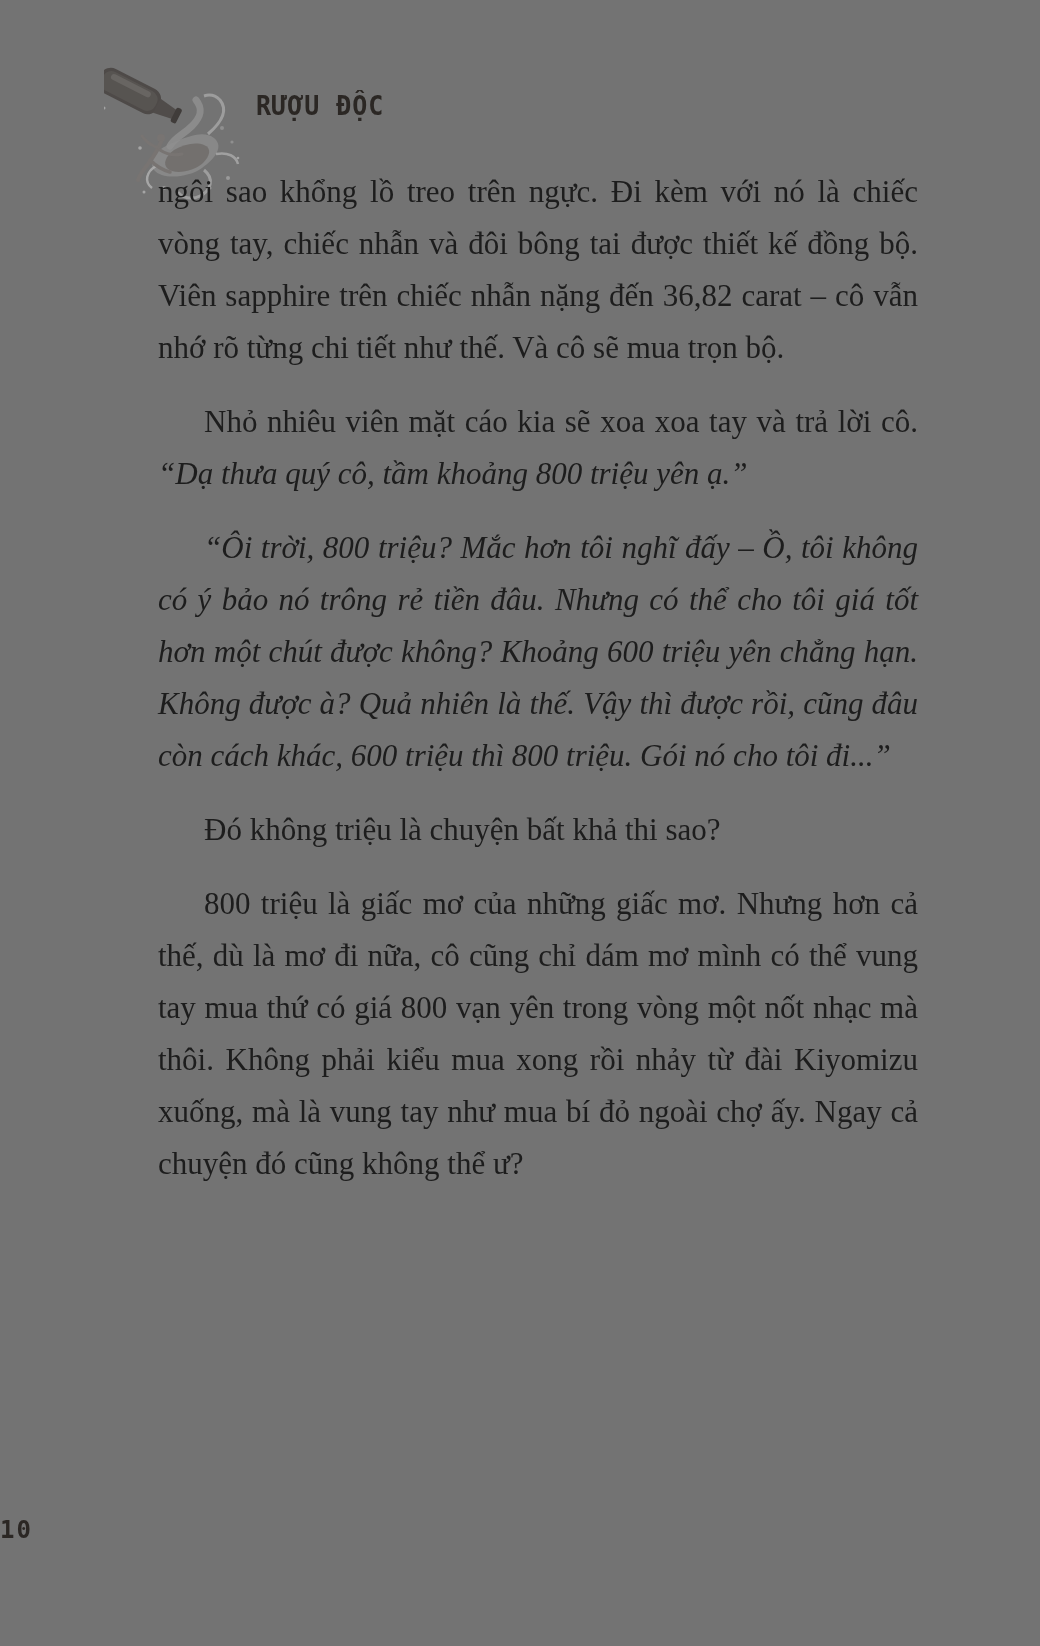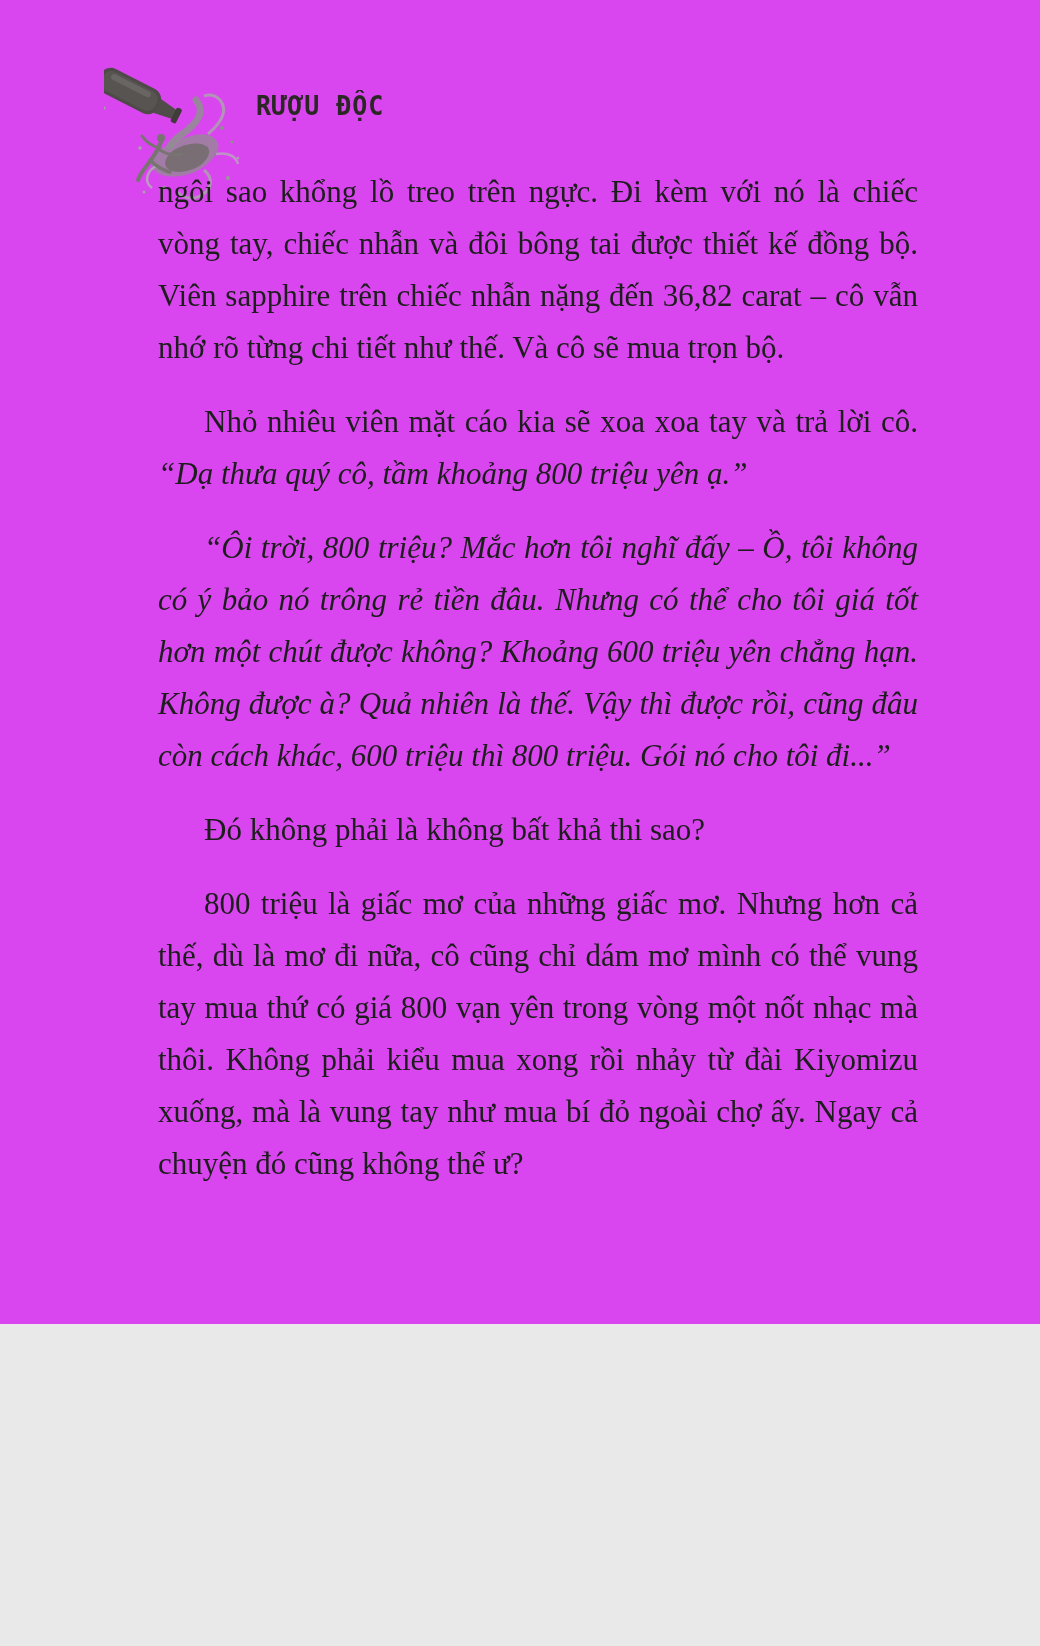--- a/index.html
+++ b/index.html
@@ -1,19 +1,19 @@
 <!DOCTYPE html>
 <html><head>
 <meta charset="utf-8">
 <style>
   html,body{margin:0;padding:0;background:#e9e9e9;}
   .page{
     position:relative;
-    width:1040px;height:1324px;
-    background:#d946ef;
+    width:1040px;height:1646px;
+    background:#737373;
     margin:0 auto;
     overflow:hidden;
     font-family:"Liberation Serif", serif;
     color:#1d1d1d;
   }
   
   .header-illustration{
     position:absolute;left:104px;top:38px;
     width:152px;height:172px;
   }
@@ -101,21 +101,21 @@
 
   <div class="page-body">
 
     <p class="para no-indent"><span>ngôi sao khổng lồ treo trên ngực. Đi kèm với nó là chiếc vòng tay, chiếc nhẫn và đôi bông tai được thiết kế đồng bộ. Viên sapphire trên chiếc nhẫn nặng đến 36,82 carat – cô vẫn nhớ rõ từng chi tiết như thế. Và cô sẽ mua trọn bộ.</span></p>
 
 
     <p class="para"><span>Nhỏ nhiêu viên mặt cáo kia sẽ xoa xoa tay và trả lời cô. </span><span class="italic">“Dạ thưa quý cô, tầm khoảng 800 triệu yên ạ.”</span></p>
 
     <p class="para italic"><span>“Ôi trời, 800 triệu? Mắc hơn tôi nghĩ đấy – Ồ, tôi không có ý bảo nó trông rẻ tiền đâu. Nhưng có thể cho tôi giá tốt hơn một chút được không? Khoảng 600 triệu yên chẳng hạn. Không được à? Quả nhiên là thế. Vậy thì được rồi, cũng đâu còn cách khác, 600 triệu thì 800 triệu. Gói nó cho tôi đi...”</span></p>
 
-    <p class="para"><span>Đó không phải là không bất khả thi sao?</span></p>
+    <p class="para"><span>Đó không triệu là chuyện bất khả thi sao?</span></p>
 
     <p class="para"><span>800 triệu là giấc mơ của những giấc mơ. Nhưng hơn cả thế, dù là mơ đi nữa, cô cũng chỉ dám mơ mình có thể vung tay mua thứ có giá 800 vạn yên trong vòng một nốt nhạc mà thôi. Không phải kiểu mua xong rồi nhảy từ đài Kiyomizu xuống, mà là vung tay như mua bí đỏ ngoài chợ ấy. Ngay cả chuyện đó cũng không thể ư?</span></p>
 
   </div>
 
   <div class="page-footer">
     <span class="page-number">10</span>
   </div>
 
 </div>

